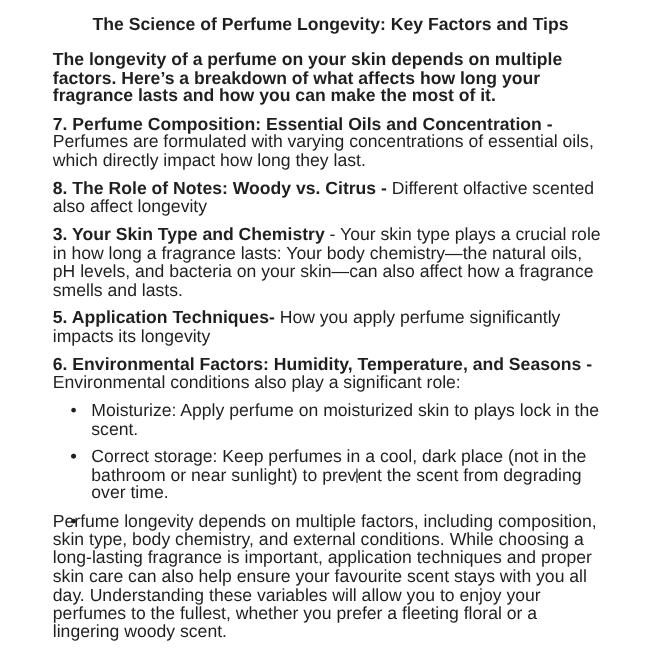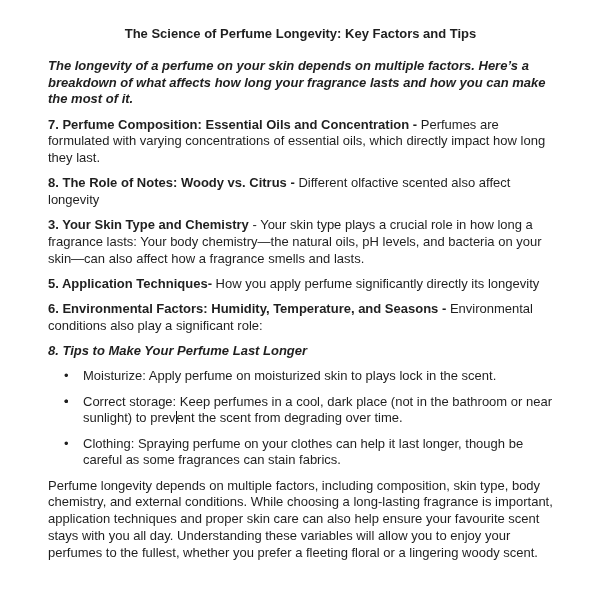--- a/index.html
+++ b/index.html
@@ -11,35 +11,35 @@
     width: 600px;
     height: 600px;
     overflow: hidden;
     font-family: "Liberation Sans", "DejaVu Sans", sans-serif;
     color: #1f1f1f;
   }
   .page {
     box-sizing: border-box;
     width: 600px;
     height: 600px;
-    padding: 26px 47px 0 48px;
-    font-size: 13px;
+    padding: 15px 47px 0 48px;
+    font-size: 16px;
     line-height: 16.8px;
     border-radius: 29px;
     -webkit-font-smoothing: antialiased;
   }
   .title {
     text-align: center;
     font-weight: 700;
     margin: 0 0 15px 0;
   }
   p {
     margin: 0 0 8.4px 0;
   }
-  .bold { font-weight: 700; font-style: italic; }
+  .bold { font-weight: 700; }
   .lead { font-weight: 700; }
   ul.tips {
     list-style: none;
     margin: 0;
     padding: 0;
   }
   ul.tips li {
     position: relative;
     padding-left: 35px;
     margin-bottom: 8.4px;
@@ -75,36 +75,35 @@
 
   <p class="bold">The longevity of a perfume on your skin depends on multiple factors. Here’s a breakdown of what affects how long your fragrance lasts and how you can make the most of it.</p>
 
   <p><span class="lead">7. Perfume Composition: Essential Oils and Concentration - </span><span>Perfumes are formulated with varying concentrations of essential oils, which directly impact how long they last.</span></p>
 
   <p><span class="lead">8. The Role of Notes: Woody vs. Citrus - </span><span>Different olfactive scented also affect longevity</span></p>
 
   <p><span class="lead">3. Your Skin Type and Chemistry</span><span> - Your skin type plays a crucial role in how long a fragrance lasts: Your body chemistry—the natural oils, pH levels, and bacteria on your skin—can also affect how a fragrance smells and lasts.</span></p>
 
 
-  <p><span class="lead">5. Application Techniques-</span><span> How you apply perfume significantly directly its longevity</span></p>
+  <p><span class="lead">5. Application Techniques-</span><span> How you apply perfume significantly impacts its longevity</span></p>
 
   <p><span class="lead">6. Environmental Factors: Humidity, Temperature, and Seasons - </span><span>Environmental conditions also play a significant role:</span></p>
 
-  <p class="bold">8. Tips to Make Your Perfume Last Longer</p>
 
   <ul class="tips">
     <li>
       <span class="bullet">•</span><span>Moisturize: Apply perfume on moisturized skin to plays lock in the scent.</span>
     </li>
     <li>
       <span class="bullet">•</span>
     </li>
     <li>
       <span class="bullet">•</span><span>Correct storage: Keep perfumes in a cool, dark place (not in the bathroom or near sunlight) to prev</span><span class="caret"></span><span>ent the scent from degrading over time.</span>
     </li>
     <li>
-      <span class="bullet">•</span><span>Clothing: Spraying perfume on your clothes can help it last longer, though be careful as some fragrances can stain fabrics.</span>
+      <span class="bullet">•</span>
     </li>
   </ul>
 
   <p class="conclusion">Perfume longevity depends on multiple factors, including composition, skin type, body chemistry, and external conditions. While choosing a long-lasting fragrance is important, application techniques and proper skin care can also help ensure your favourite scent stays with you all day. Understanding these variables will allow you to enjoy your perfumes to the fullest, whether you prefer a fleeting floral or a lingering woody scent.</p>
 
 </div>
 
 </body></html>

